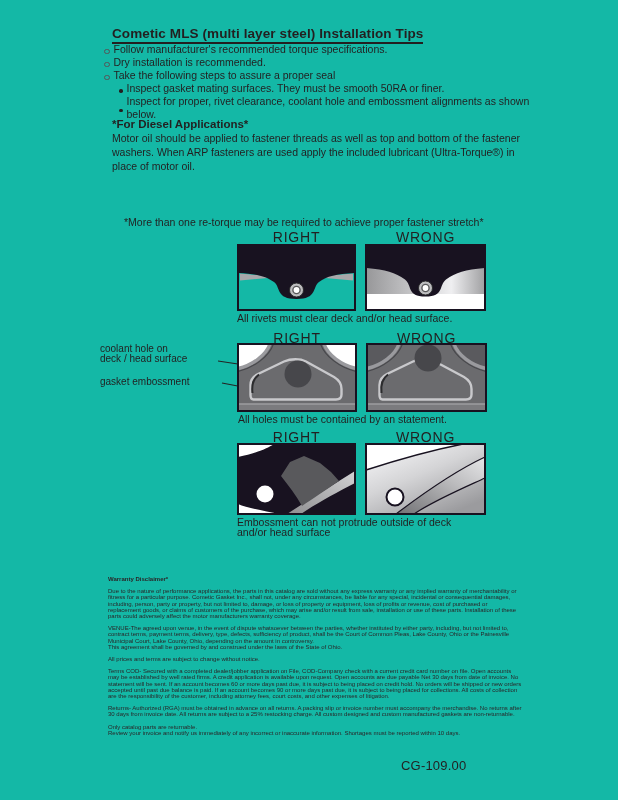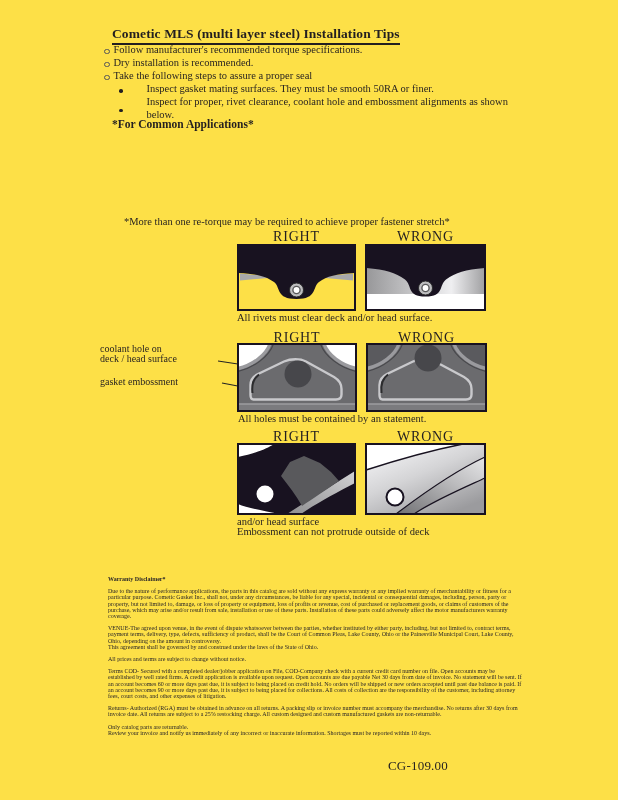--- a/index.html
+++ b/index.html
@@ -1,47 +1,47 @@
 <!DOCTYPE html>
 <html><head>
 <meta charset="utf-8">
 <style>
   html,body { margin:0; padding:0; background:#ffffff; }
   .page {
-    position:relative; width:618px; height:800px; background:#fde047;
-    font-family:Liberation Serif, serif; color:#231f20;
+    position:relative; width:618px; height:800px; background:#14b8a6;
+    font-family:Liberation Sans, sans-serif; color:#231f20;
     overflow:hidden;
   }
   .abs { position:absolute; }
 
   .title {
     font-size:13.5px; font-weight:bold; letter-spacing:.1px;
     border-bottom:2px solid #231f20; padding-bottom:1px; display:inline-block;
     margin:0;
   }
   .bullets { font-size:10.5px; line-height:13px; }
   .bullet-row { display:flex; align-items:center; }
   .o-bullet { width:3.5px; height:3.5px; border:1px solid #555558; border-radius:50%;
               margin:3.5px 4px 0 0; flex:none; }
   .f-bullet { width:3.5px; height:3.5px; background:#231f20; border-radius:50%;
               margin:4.5px 4px 0 0; flex:none; }
-  .sub { margin-left:15px;gap:20px; }
+  .sub { margin-left:15px; }
 
   .h2 { font-size:11.5px; font-weight:bold; margin:0; }
   .para { font-size:10.5px; line-height:14px; width:416px; }
 
   .dlabel { font-size:14px; letter-spacing:.8px; text-align:center; }
   .caption { font-size:10.5px; line-height:10.5px; }
   .callout { font-size:10px; line-height:9.5px; width:112px; }
 
   .fineprint { font-size:6px; line-height:6.2px; width:414px; color:#2a2628; }
   .fineprint .fp { margin:0 0 6px 0; }
   .fp-head { font-weight:bold; }
 
-  .docnum { font-size:13px; letter-spacing:.2px; }
+  .docnum { font-size:13px; letter-spacing:.2px;margin-left:13px; }
 </style>
 </head>
 <body>
 
 <div class="page">
 
   <div class="abs" style="left:112px; top:24px;">
     <h1 class="title">Cometic MLS (multi layer steel) Installation Tips</h1>
   </div>
 
@@ -61,21 +61,22 @@
     <div class="bullet-row sub">
       <span class="f-bullet"></span>
       <span>Inspect gasket mating surfaces.  They must be smooth 50RA or finer.</span>
     </div>
     <div class="bullet-row sub">
       <span class="f-bullet"></span>
       <span>Inspect for proper, rivet clearance, coolant hole and embossment alignments as shown below.</span>
     </div>
   </div>
 
-  <h2 class="abs h2" style="left:112px; top:118px;">*For Common Applications*</h2>
+  <h2 class="abs h2" style="left:112px; top:118px;">*For Diesel Applications*</h2>
+  <p class="abs para" style="left:112px; top:131px; margin:0;">Motor oil should be applied to fastener threads as well as top and bottom of the fastener washers. When ARP fasteners are used apply the included lubricant (Ultra-Torque®) in place of motor oil.</p>
   <p class="abs para" style="left:112px; top:203px; margin:12px;">*More than one re-torque may be required to achieve proper fastener stretch*</p>
 
   <div class="abs dlabel" style="left:237px; top:229px; width:119px;">RIGHT</div>
   <div class="abs dlabel" style="left:365px; top:229px; width:121px;">WRONG</div>
 
   <div class="abs" style="left:237px; top:244px;">
     <svg width="119" height="67" viewBox="0 0 119 67">
       <polygon points="3,29.5 42,33 3,36.5" fill="#a8a8aa"></polygon>
       <polygon points="116,29.5 77,33 116,36.5" fill="#a8a8aa"></polygon>
       <path d="M1.5,1.5 H117.5 V29 C99,30 90,32 82,38 C75,43.5 80.5,55 59.5,55 C38.5,55 44,43.5 37,38 C29,32 20,30 1.5,29 Z" fill="#181220"></path>
@@ -196,22 +197,22 @@
       </defs>
       <rect x="1" y="1" width="119" height="70" fill="#ffffff"></rect>
       <path d="M1,27 C35,16 68,7 98,1 H120 V71 H1 Z" fill="url(#g4w)" stroke="#181220" stroke-width="1.4"></path>
       <path d="M31,71 C60,49 90,28 120,14 L120,35 C96,46 68,58 49,71 Z" fill="url(#g5w)" stroke="#181220" stroke-width="1.2"></path>
       <circle cx="30" cy="54" r="8.5" fill="#ffffff" stroke="#181220" stroke-width="2"></circle>
       <rect x="1" y="1" width="119" height="70" fill="none" stroke="#181220" stroke-width="2"></rect>
     </svg>
   </div>
 
   <div class="abs caption" style="left:237px; top:517px; line-height:10px;">
+    <div>Embossment can not protrude outside of deck</div>
     <div>and/or head surface</div>
-    <div>Embossment can not protrude outside of deck</div>
   </div>
 
   <div class="abs fineprint" style="left:108px; top:576px;">
     <div class="fp fp-head">Warranty Disclaimer*</div>
     <p class="fp">Due to the nature of performance applications, the parts in this catalog are sold without any express warranty or any implied warranty of merchantability or fitness for a particular purpose.  Cometic Gasket Inc., shall not, under any circumstances, be liable for any special, incidental or consequential damages, including, person, party or property, but not limited to, damage, or loss of property or equipment, loss of profits or revenue, cost of purchased or replacement goods, or claims of customers of the purchase, which may arise and/or result from sale, installation or use of these parts.  Installation of these parts could adversely affect the motor manufacturers warranty coverage.</p>
     <div class="fp">
       <div>VENUE-The agreed upon venue, in the event of dispute whatsoever between the parties, whether instituted by either party, including, but not limited to, contract terms, payment terms, delivery, type, defects, sufficiency of product, shall be the Court of Common Pleas, Lake County, Ohio or the Painesville Municipal Court, Lake County, Ohio, depending on the amount in controversy.</div>
       <div>This agreement shall be governed by and construed under the laws of the State of Ohio.</div>
     </div>
     <p class="fp">All prices and terms are subject to change without notice.</p>

